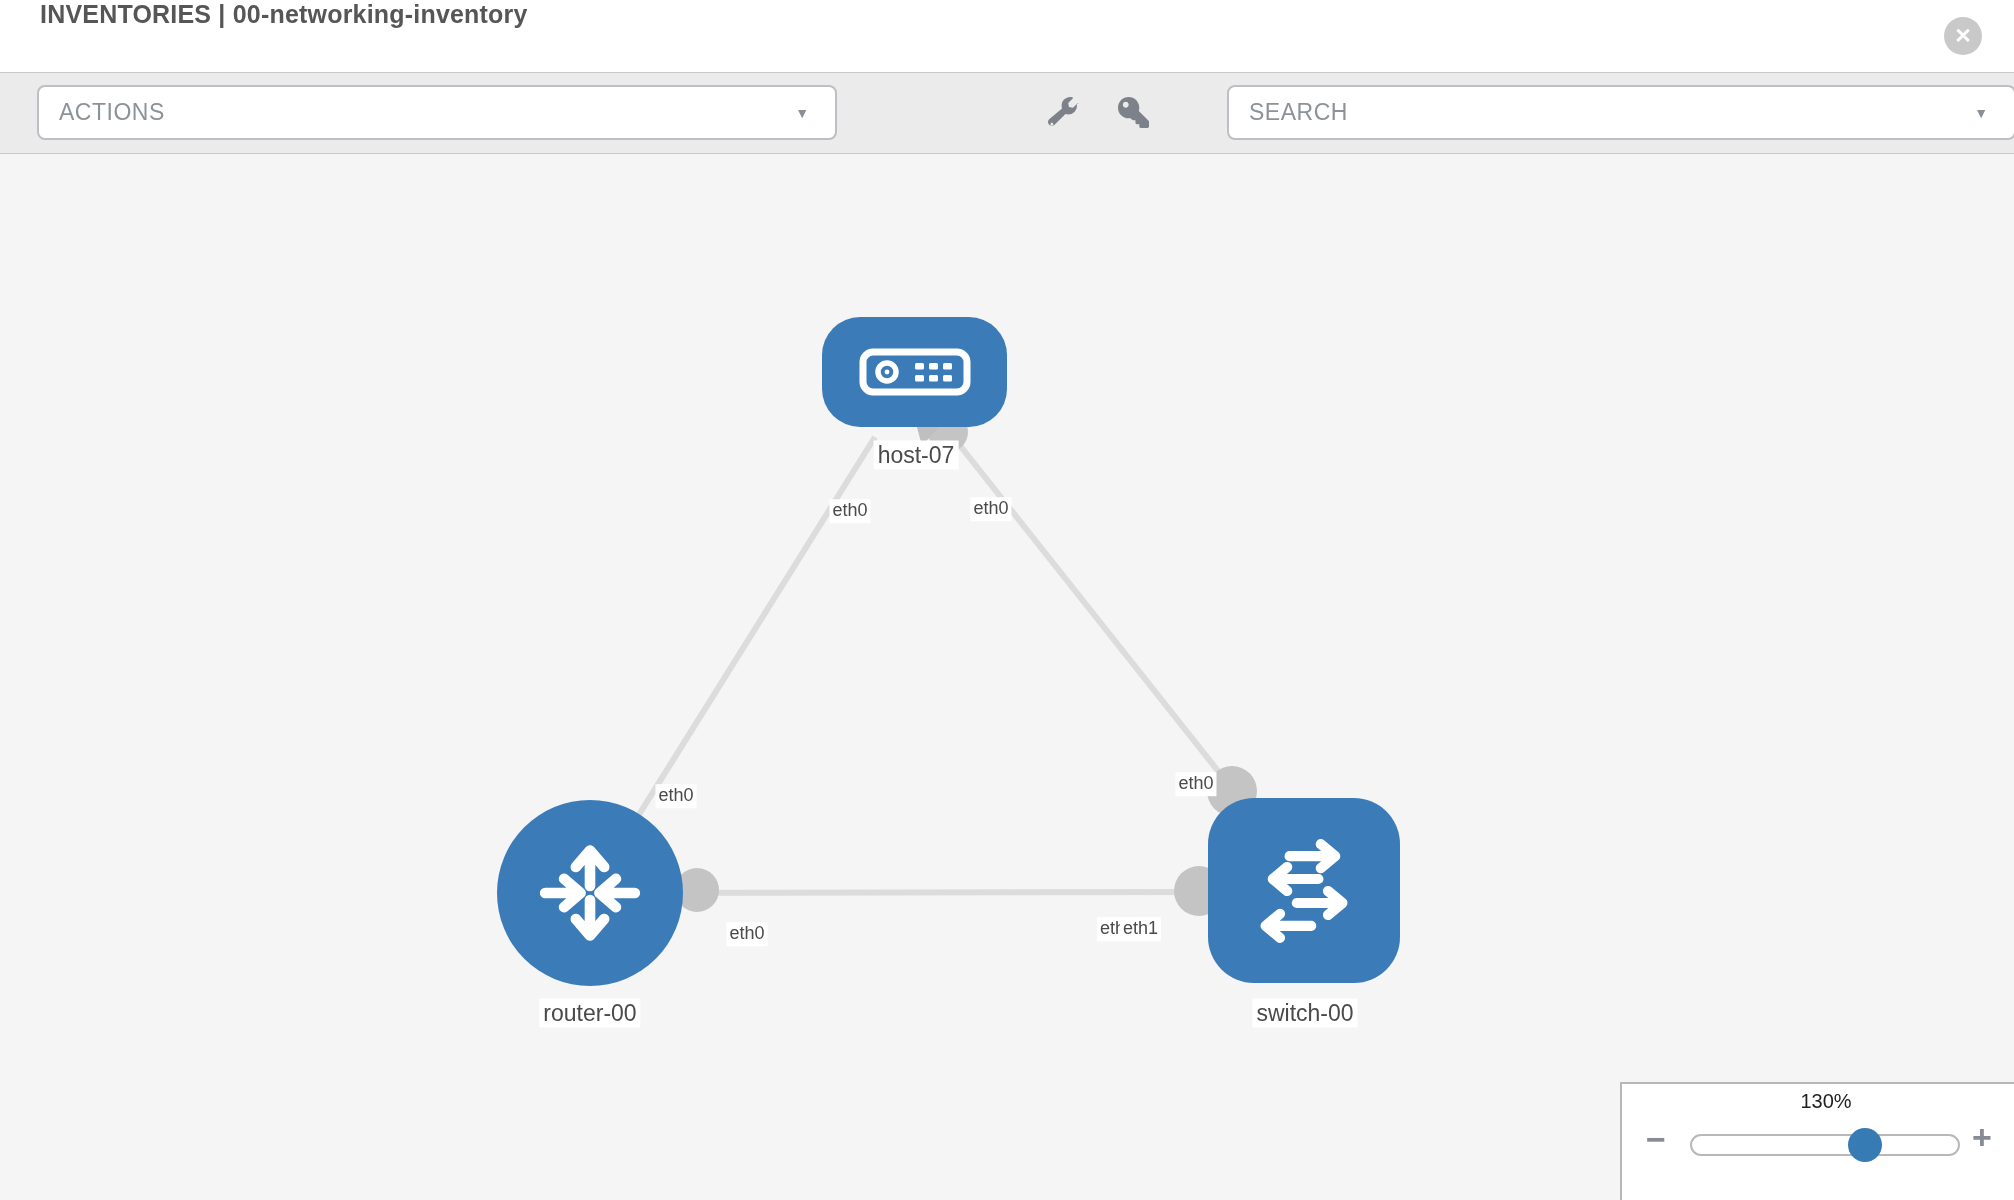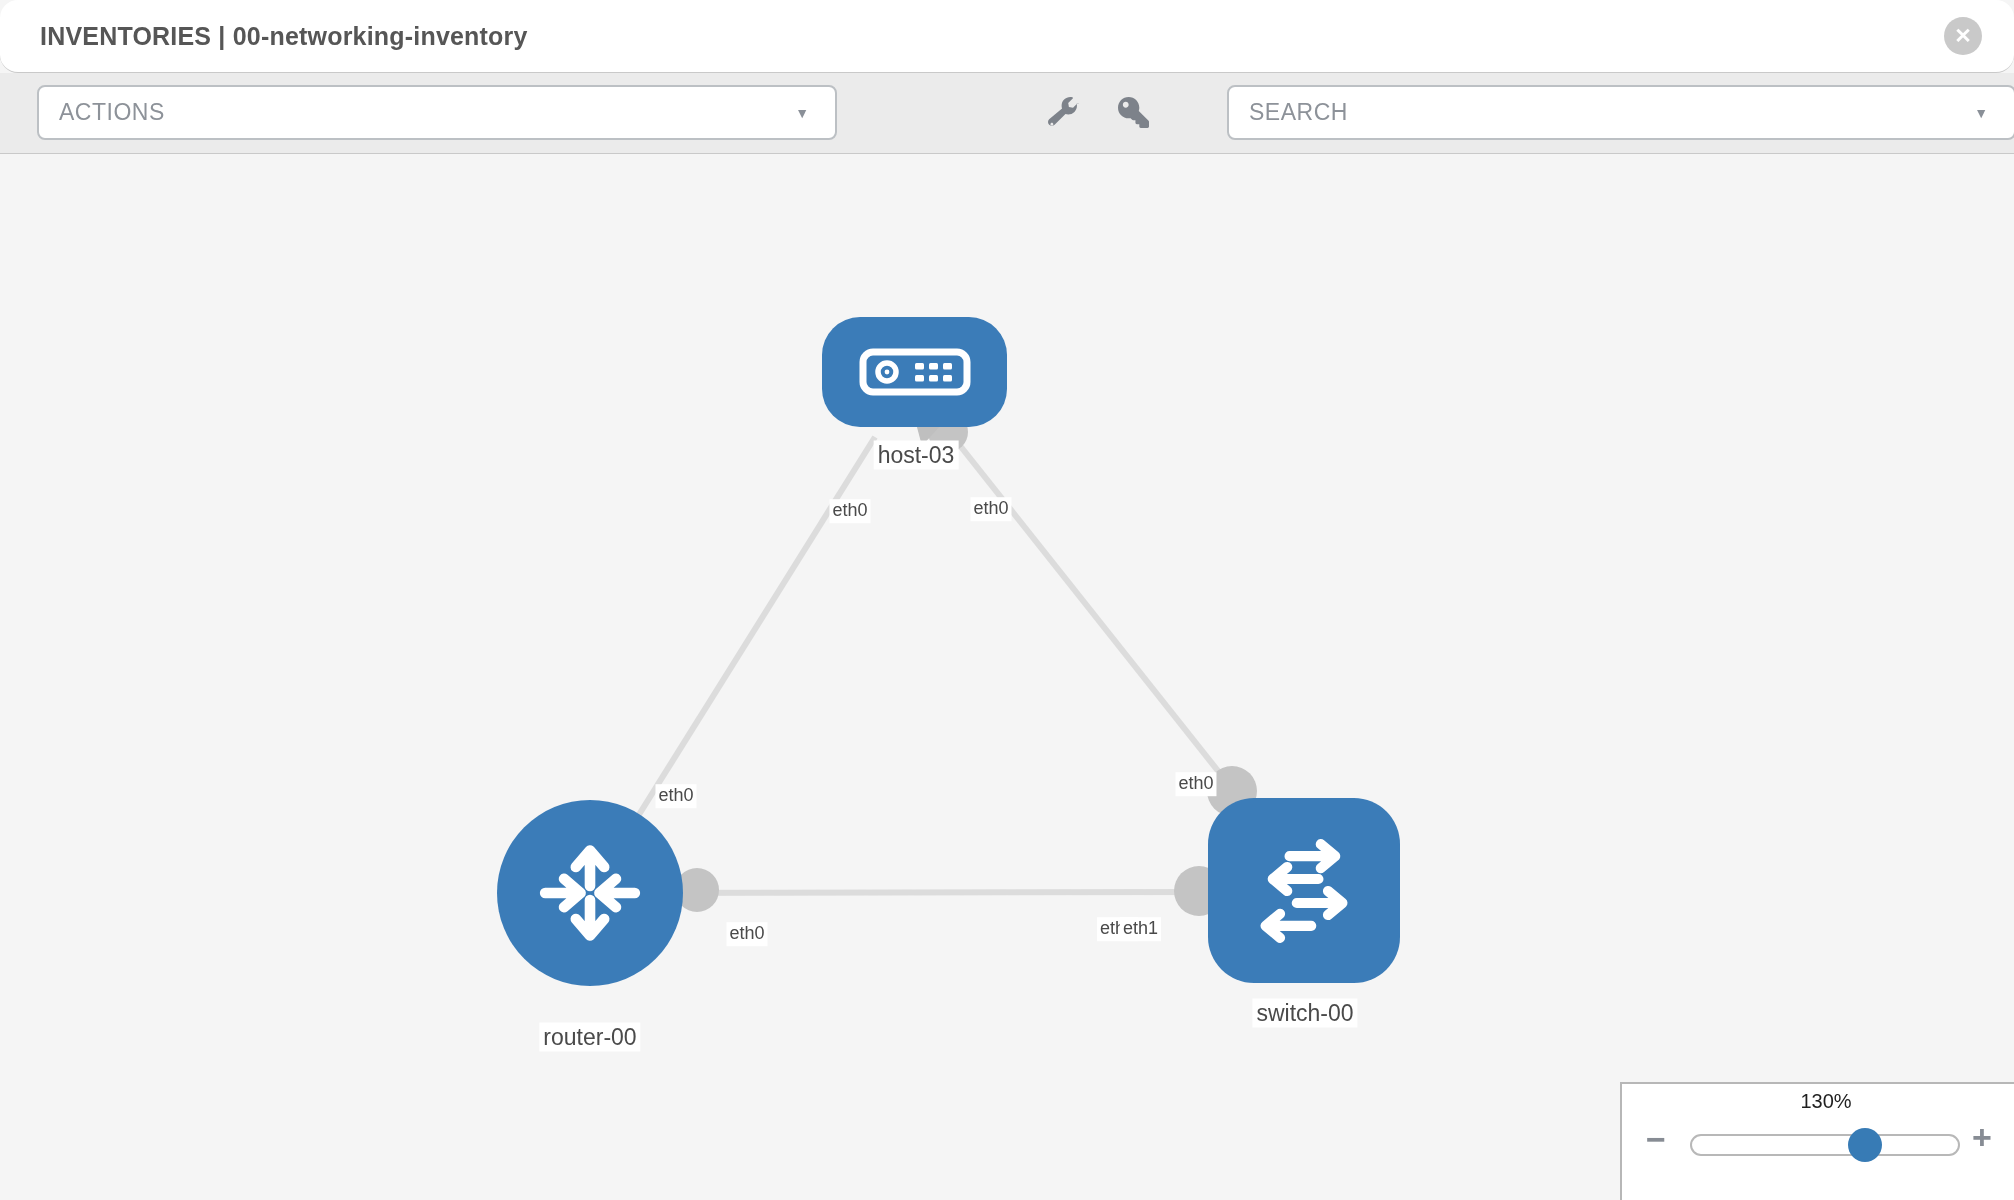--- a/index.html
+++ b/index.html
@@ -4,21 +4,21 @@
 <style>
   html,body{margin:0;padding:0;}
   body{
     width:2014px;height:1200px;overflow:hidden;position:relative;
     background:#f5f5f5;font-family:"Liberation Sans",sans-serif;
     -webkit-font-smoothing:antialiased;
   }
   
   .titlebar{
     position:absolute;left:0;top:0;width:2014px;height:72px;background:#ffffff;
-    border-bottom:1px solid #c9c9c9;z-index:30;display:flex;align-items:center;border-radius:18px;
+    border-bottom:1px solid #c9c9c9;z-index:30;display:flex;
   }
   .title{margin-left:40px;font-size:25px;font-weight:bold;color:#565656;letter-spacing:.2px;}
   .close-btn{
     position:absolute;right:32px;top:17px;width:38px;height:38px;border-radius:50%;
     background:#c9c9c9;color:#ffffff;display:flex;align-items:center;justify-content:center;
     font-size:21px;font-weight:bold;cursor:pointer;user-select:none;
   }
   
   .toolbar{
     position:absolute;left:0;top:73px;width:2014px;height:80px;background:#ebebeb;
@@ -114,22 +114,22 @@
     <svg width="120" height="120" viewBox="0 0 100 100">
       <g stroke="#ffffff" stroke-width="8.5" stroke-linecap="round" stroke-linejoin="round" fill="none">
         <path d="M38 21 L74 21 M64 11 L76 21 L64 31"></path>
         <path d="M62 40 L26 40 M36 30 L24 40 L36 50"></path>
         <path d="M44 60 L80 60 M70 50 L82 60 L70 70"></path>
         <path d="M56 79 L20 79 M30 69 L18 79 L30 89"></path>
       </g>
     </svg>
   </div>
 
-  <div class="node-label" style="left: 916px; top: 455px; color: rgb(74, 74, 74);">host-03</div>
-  <div class="node-label" style="left: 590px; top: 1013px; color: rgb(74, 74, 74); margin-top: 24px;">router-00</div>
+  <div class="node-label" style="left: 916px; top: 455px; color: rgb(74, 74, 74);">host-07</div>
+  <div class="node-label" style="left: 590px; top: 1013px; color: rgb(74, 74, 74);">router-00</div>
   <div class="node-label" style="left: 1305px; top: 1013px; color: rgb(74, 74, 74);">switch-00</div>
 
   <div class="zoom-panel">
     <div class="zoom-pct">130%</div>
     <div class="zoom-minus">−</div>
     <div class="zoom-track"></div>
     <div class="zoom-knob" id="zoom-knob" style="left: 226px; top: 44px; height: 34px; width: 34px; background: rgb(55, 123, 181);"></div>
     <div class="zoom-plus">+</div>
   </div>
 <div class="iface-chip" style="left: 850px; top: 467px;">eth0</div>

